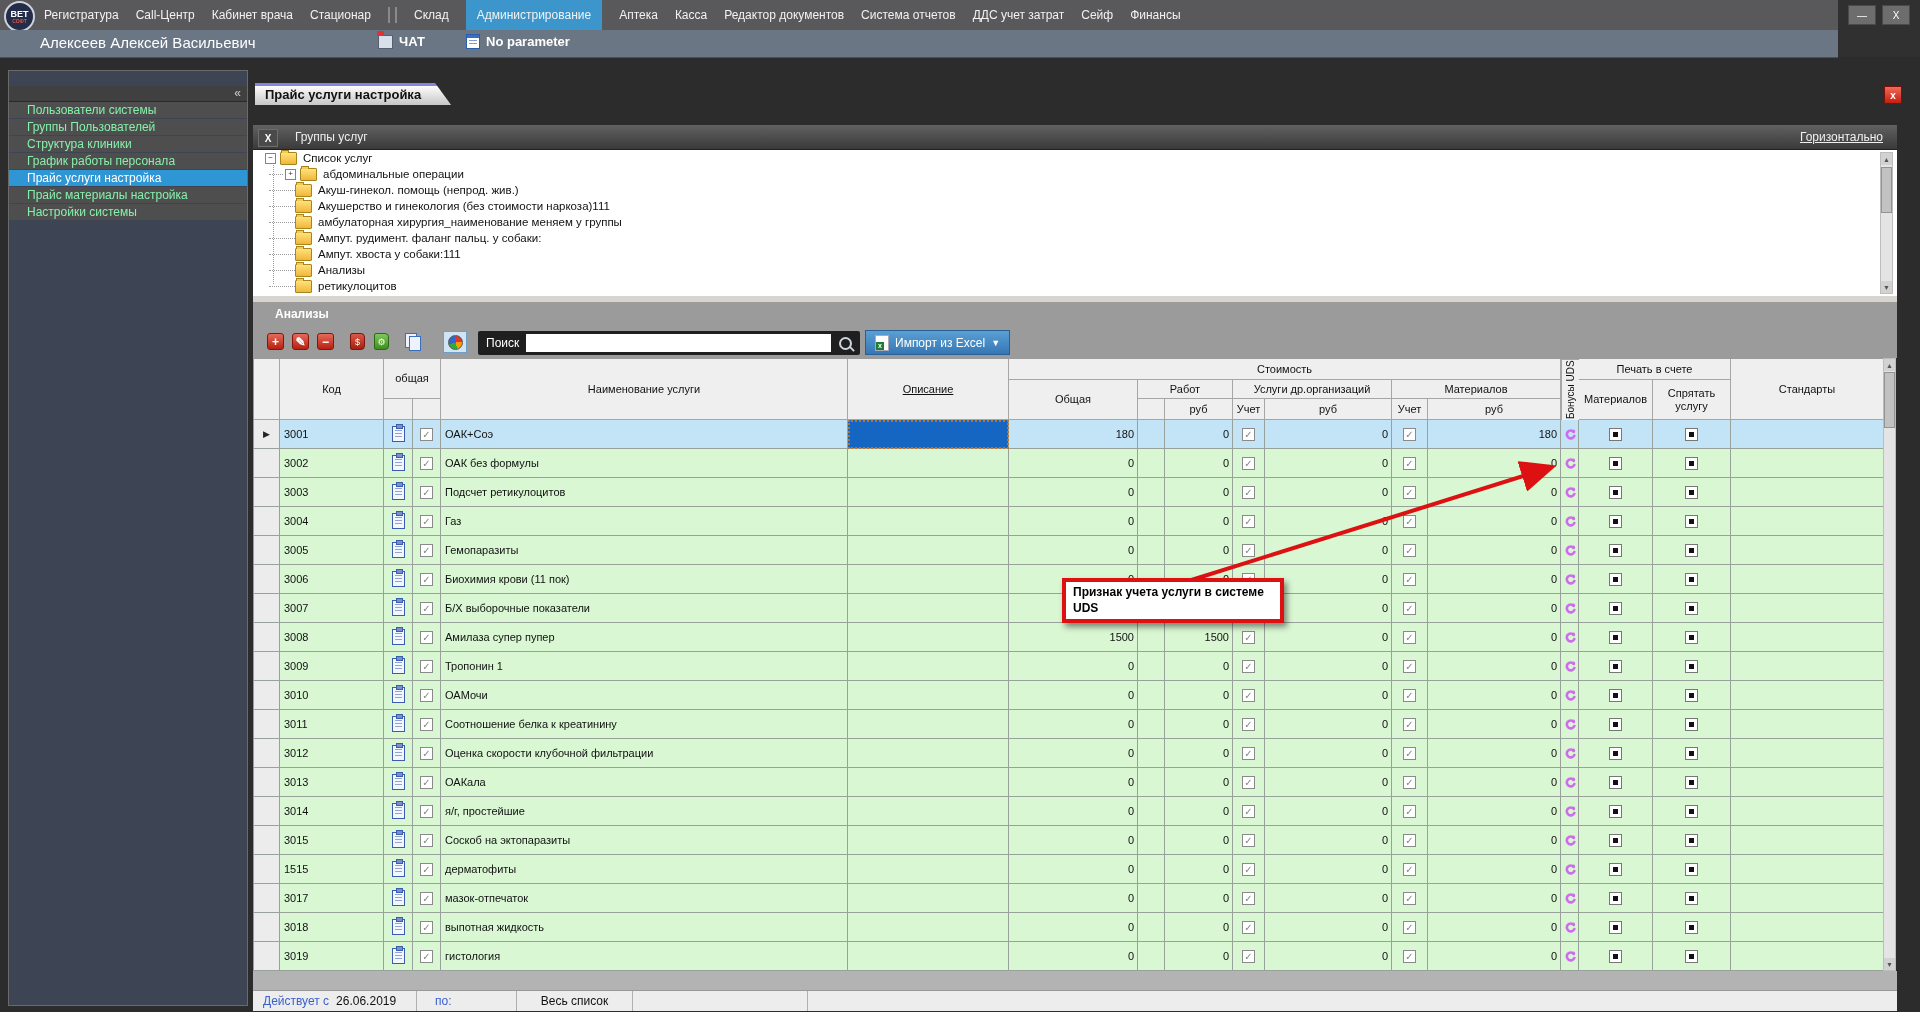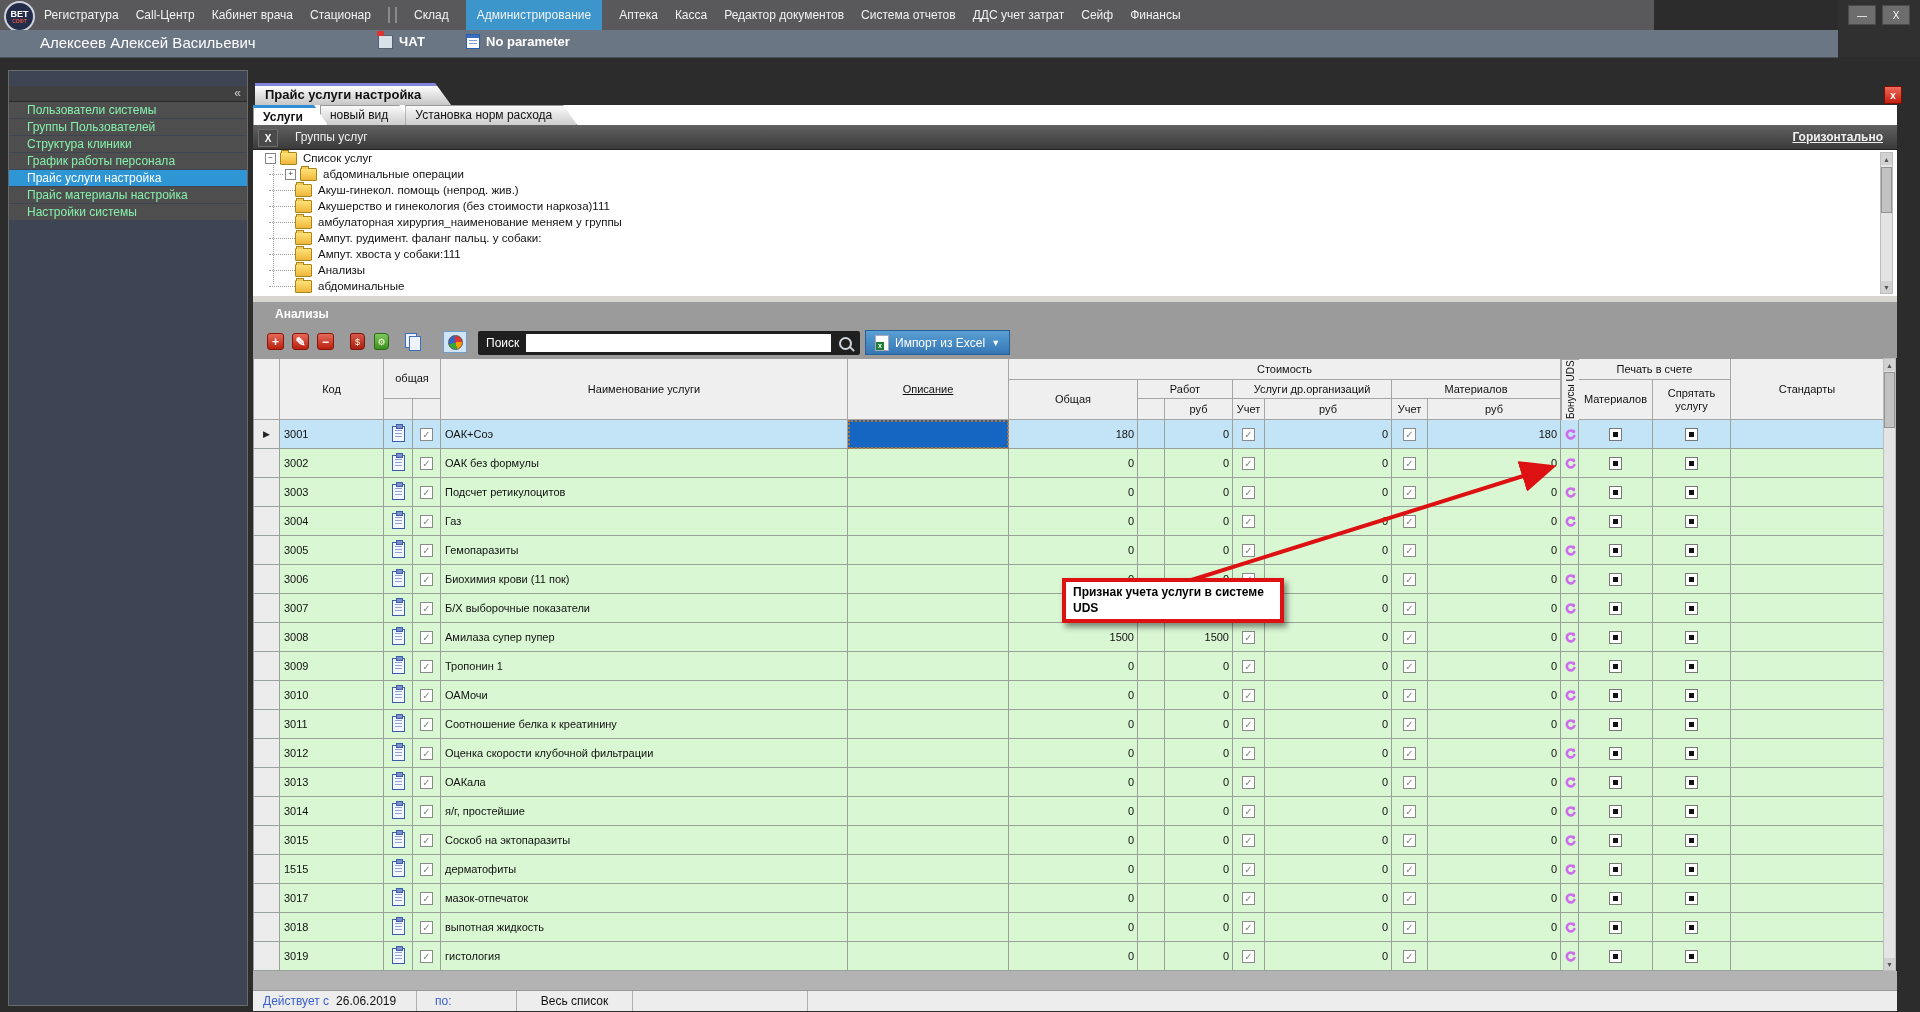--- a/index.html
+++ b/index.html
@@ -1,19 +1,19 @@
 <!DOCTYPE html>
 <html><head>
 <meta charset="utf-8">
 <style>
   html,body{margin:0;padding:0;background:#1e1e1e;font-family:"Liberation Sans",sans-serif;}
   #app{position:relative;width:1920px;height:1012px;background:#2c2c2c;overflow:hidden;}
 
   
-  .menubar{position:absolute;left:0;top:0;width:1654px;height:30px;background:#59595b;display:flex;align-items:center;}
+  .menubar{position:absolute;left:0;top:0;width:1920px;height:30px;background:#59595b;display:flex;align-items:center;}
   .logo{position:absolute;left:4px;top:1px;width:27px;height:27px;border-radius:50%;background:#232c48;border:2px solid #cdd2dc;display:flex;flex-direction:column;align-items:center;justify-content:center;line-height:1;}
   .logo .lg1{color:#fff;font-size:9px;font-weight:bold;}
   .logo .lg2{color:#e05545;font-size:5px;font-weight:bold;}
   .menu-items{display:flex;align-items:center;gap:17px;margin-left:44px;}
   .menu-item{color:#f2f2f2;font-size:12px;white-space:nowrap;cursor:default;}
   .menu-item.active{background:#3c96cc;padding:14px 11px;border-radius:2px;}
   .menu-divider{width:5px;height:16px;border-left:2px solid #8a8a8a;border-right:2px solid #8a8a8a;}
   .win-zone{position:absolute;right:0;top:0;width:82px;height:57px;background:#303030;}
   .win-btn{position:absolute;top:5px;width:26px;height:18px;background:#6d6d6d;border:1px solid #4a4a4a;color:#fff;font-size:10px;display:flex;align-items:center;justify-content:center;}
   .win-btn.min{right:44px;}
@@ -41,21 +41,21 @@
   .tabrow{position:absolute;left:253px;top:83px;width:1644px;height:22px;}
   .main-tab{position:absolute;left:2px;top:0;height:22px;padding:0 30px 0 10px;background:linear-gradient(#fdfdfd,#c6c6c6);border-top:3px solid #8585dd;box-sizing:border-box;clip-path:polygon(0 0,calc(100% - 16px) 0,100% 100%,0 100%);font-size:13px;font-weight:bold;color:#111;line-height:18px;}
   .panel-close{position:absolute;left:1631px;top:3px;width:16px;height:16px;background:linear-gradient(#f06a5a,#c41f10);border:1px solid #7d1004;color:#fff;font-size:10px;font-weight:bold;display:flex;align-items:center;justify-content:center;}
   .subtabrow{position:absolute;left:253px;top:105px;width:1644px;height:20px;background:#ffffff;display:flex;}
   .subtab{height:20px;padding:0 24px 0 9px;background:linear-gradient(#fafafa,#cdcdcd);border:1px solid #9a9a9a;border-bottom:none;box-sizing:border-box;clip-path:polygon(0 0,calc(100% - 14px) 0,100% 100%,0 100%);font-size:12px;color:#111;line-height:18px;margin-right:-8px;}
   .subtab.active{background:#fff;border-top:3px solid #2f8fd6;font-weight:bold;z-index:2;}
 
   .tree-header{position:absolute;left:253px;top:125px;width:1644px;height:25px;background:linear-gradient(#616161,#3a3a3a);box-sizing:border-box;border-bottom:1px solid #222;}
   .tree-close{position:absolute;left:5px;top:4px;width:18px;height:16px;background:#4a4a4a;border:1px solid #6e6e6e;color:#fff;font-size:10px;font-weight:bold;display:flex;align-items:center;justify-content:center;}
   .tree-title{position:absolute;left:42px;top:5px;color:#eee;font-size:12px;}
-  .layout-link{position:absolute;right:14px;top:5px;color:#f0f0f0;font-size:12px;text-decoration:underline;cursor:pointer;font-weight:bold;}
+  .layout-link{position:absolute;right:14px;top:5px;color:#f0f0f0;font-size:12px;text-decoration:underline;cursor:pointer;}
 
   .tree{position:absolute;left:253px;top:150px;width:1644px;height:146px;background:#fff;overflow:hidden;}
   .tree-vline{position:absolute;left:20px;top:10px;height:124px;border-left:1px dotted #9a9a9a;}
   .tree-item{display:flex;align-items:center;height:16px;font-size:11.5px;color:#111;position:relative;}
   .tree-item.lvl0{padding-left:12px;}
   .tree-item.lvl1{padding-left:16px;}
   .stub{display:inline-block;width:26px;border-top:1px dotted #9a9a9a;height:0;}
   .stub.short{width:14px;margin-right:2px;}
   .expander{width:9px;height:9px;background:#fff;border:1px solid #848484;font-size:8px;line-height:7px;text-align:center;color:#333;margin-right:4px;flex:none;}
   .folder{width:15px;height:11px;background:linear-gradient(#ffe27a,#efb73a);border:1px solid #a98419;border-radius:1px;margin-right:6px;position:relative;flex:none;}
@@ -187,25 +187,20 @@
         <div class="side-item">Прайс материалы настройка</div>
         <div class="side-item">Настройки системы</div>
       </div>
   </div>
 
   <div class="tabrow">
     <div class="main-tab">Прайс услуги настройка</div>
     <div class="panel-close">x</div>
   </div>
 
-  <div class="subtabrow" id="subtabs">
-      <div class="subtab active">Услуги</div>
-      <div class="subtab">новый вид</div>
-      <div class="subtab">Установка норм расхода</div>
-    </div>
 
   <div class="tree-header">
     <div class="tree-close">X</div>
     <div class="tree-title">Группы услуг</div>
     <div class="layout-link">Горизонтально</div>
   </div>
 
   <div class="tree">
     <div class="tree-vline"></div>
     <div id="tree-items">
@@ -246,21 +241,21 @@
           <span>Ампут. хвоста у собаки:111</span>
         </div>
         <div class="tree-item lvl1">
           <span class="stub"></span>
           <span class="folder"></span>
           <span>Анализы</span>
         </div>
         <div class="tree-item lvl1">
           <span class="stub"></span>
           <span class="folder"></span>
-          <span>абдоминальные</span>
+          <span>ретикулоцитов</span>
         </div>
       </div>
     <div class="tree-scroll" style="right:4px;top:2px;height:142px;">
       <div class="scroll-arrow" style="top:0;">▲</div>
       <div class="scroll-thumb" style="top:14px;height:46px;"></div>
       <div class="scroll-arrow" style="bottom:0;">▼</div>
     </div>
   </div>
 
   <div class="gap-strip"></div>

